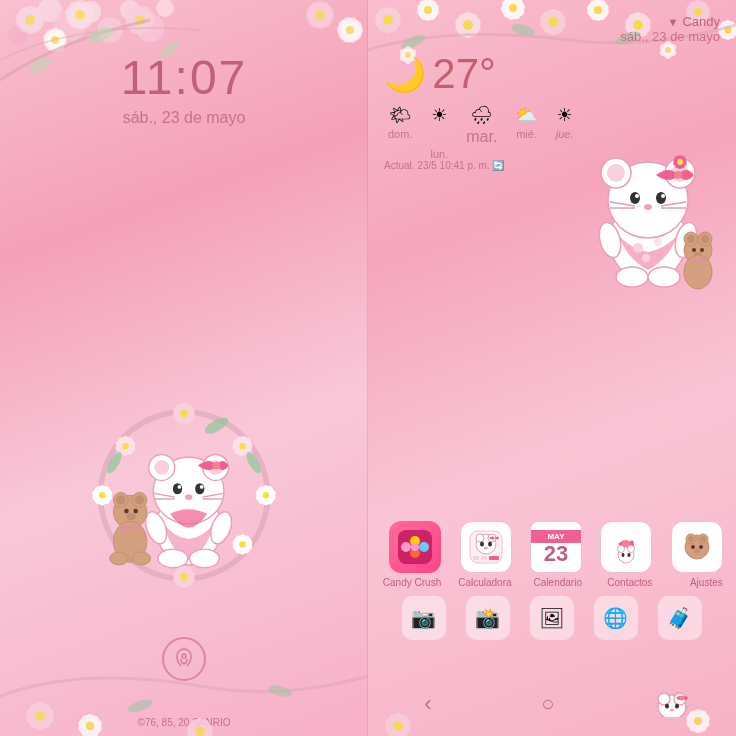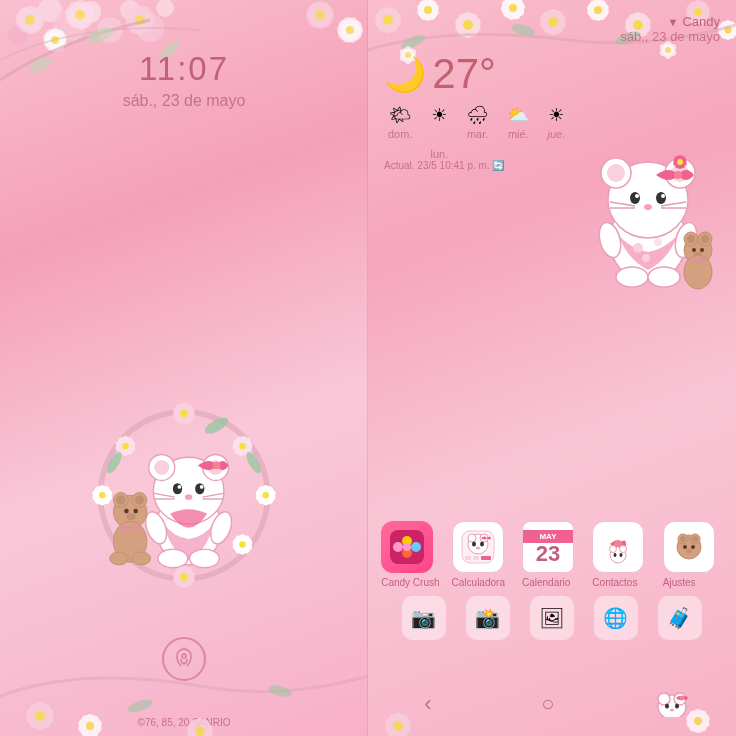--- a/index.html
+++ b/index.html
@@ -35,21 +35,21 @@
     }
 
     
     .time-display {
       margin-top: 45px;
       text-align: center;
       z-index: 10;
     }
 
     .time-text {
-      font-size: 33px;
+      font-size: 48px;
       font-weight: 300;
       color: #c0607a;
       letter-spacing: 2px;
     }
 
     .date-text {
       font-size: 16px;
       color: #c87090;
       margin-top: 4px;
     }
@@ -98,21 +98,21 @@
     .forecast-day {
       display: flex;
       flex-direction: column;
       align-items: center;
       gap: 2px;
     }
 
     .app-item {
       display: flex;
       flex-direction: column;
-      align-items: flex-start;
+      align-items: flex-end;
       gap: 4px;
       width: 60px;
     }
 
     
     .panel-divider {
       position: absolute;
       top: 0;
       right: 0;
       width: 1px;
@@ -498,21 +498,21 @@
       <div class="forecast-day">
         <span style="font-size:18px;">🌤</span>
         <span style="font-size:11px;color:#c87090;">dom.</span>
       </div>
       <div class="forecast-day">
         <span style="font-size:18px;">☀</span>
         <span style="font-size:11px;color:#c87090;margin-top:20px;">lun.</span>
       </div>
       <div class="forecast-day">
         <span style="font-size:18px;">🌧</span>
-        <span style="font-size:11px;color:#c87090;">mar.</span>
+        <span style="font-size:16px;color:#c87090;">mar.</span>
       </div>
       <div class="forecast-day">
         <span style="font-size:18px;">⛅</span>
         <span style="font-size:11px;color:#c87090;">mié.</span>
       </div>
       <div class="forecast-day">
         <span style="font-size:18px;">☀</span>
         <span style="font-size:11px;color:#c87090;font-style:italic;">jue.</span>
       </div>
     </div>

